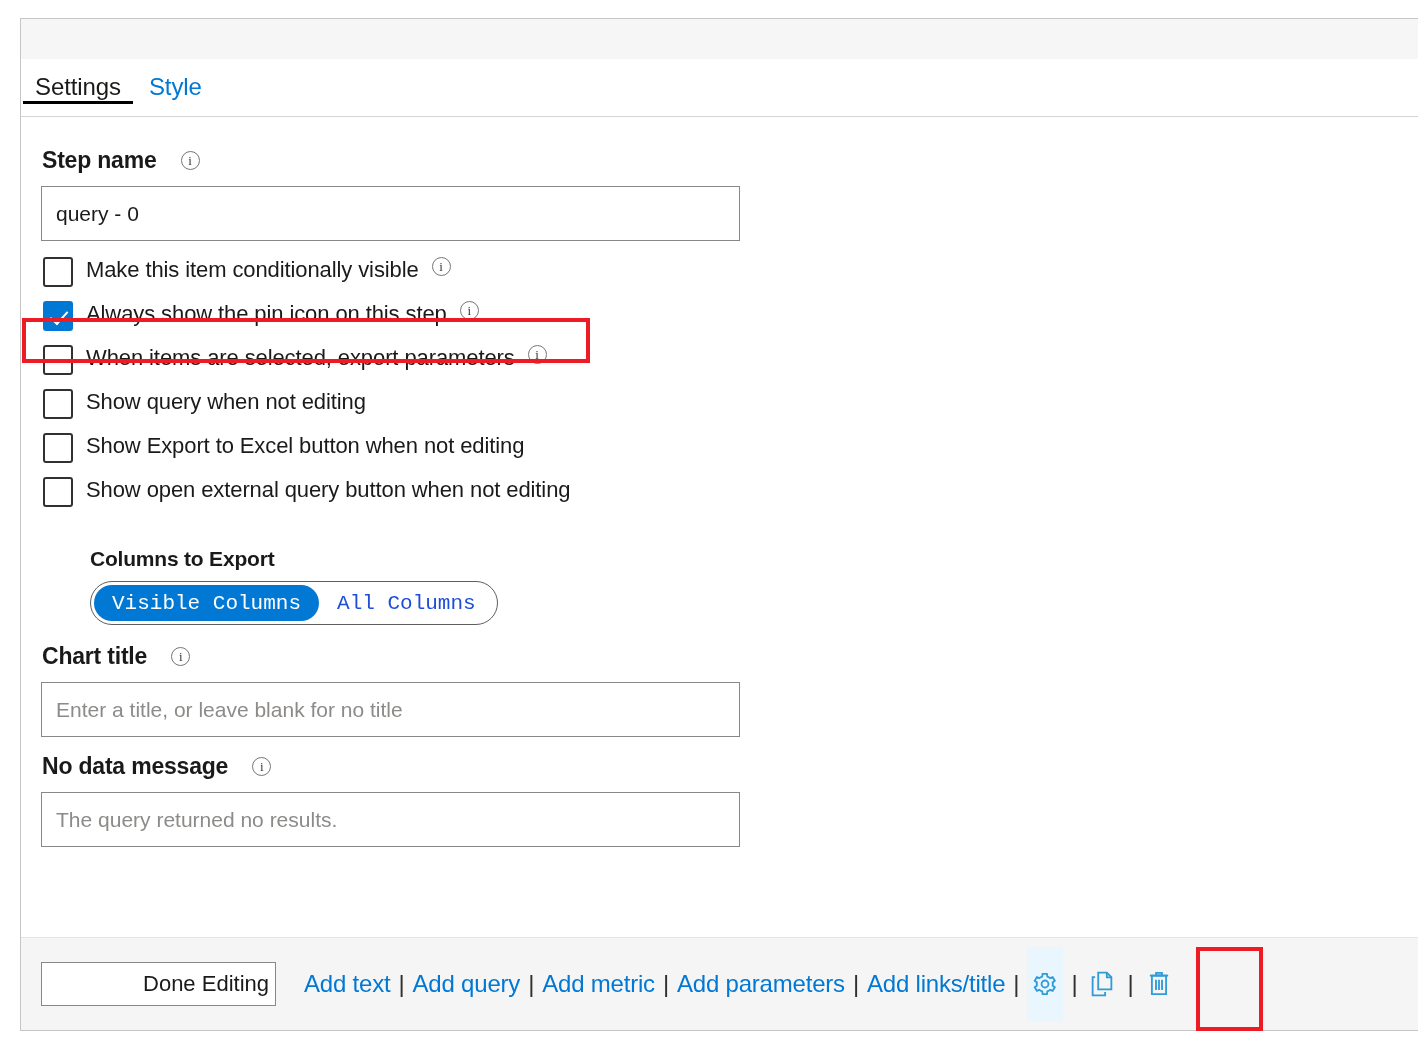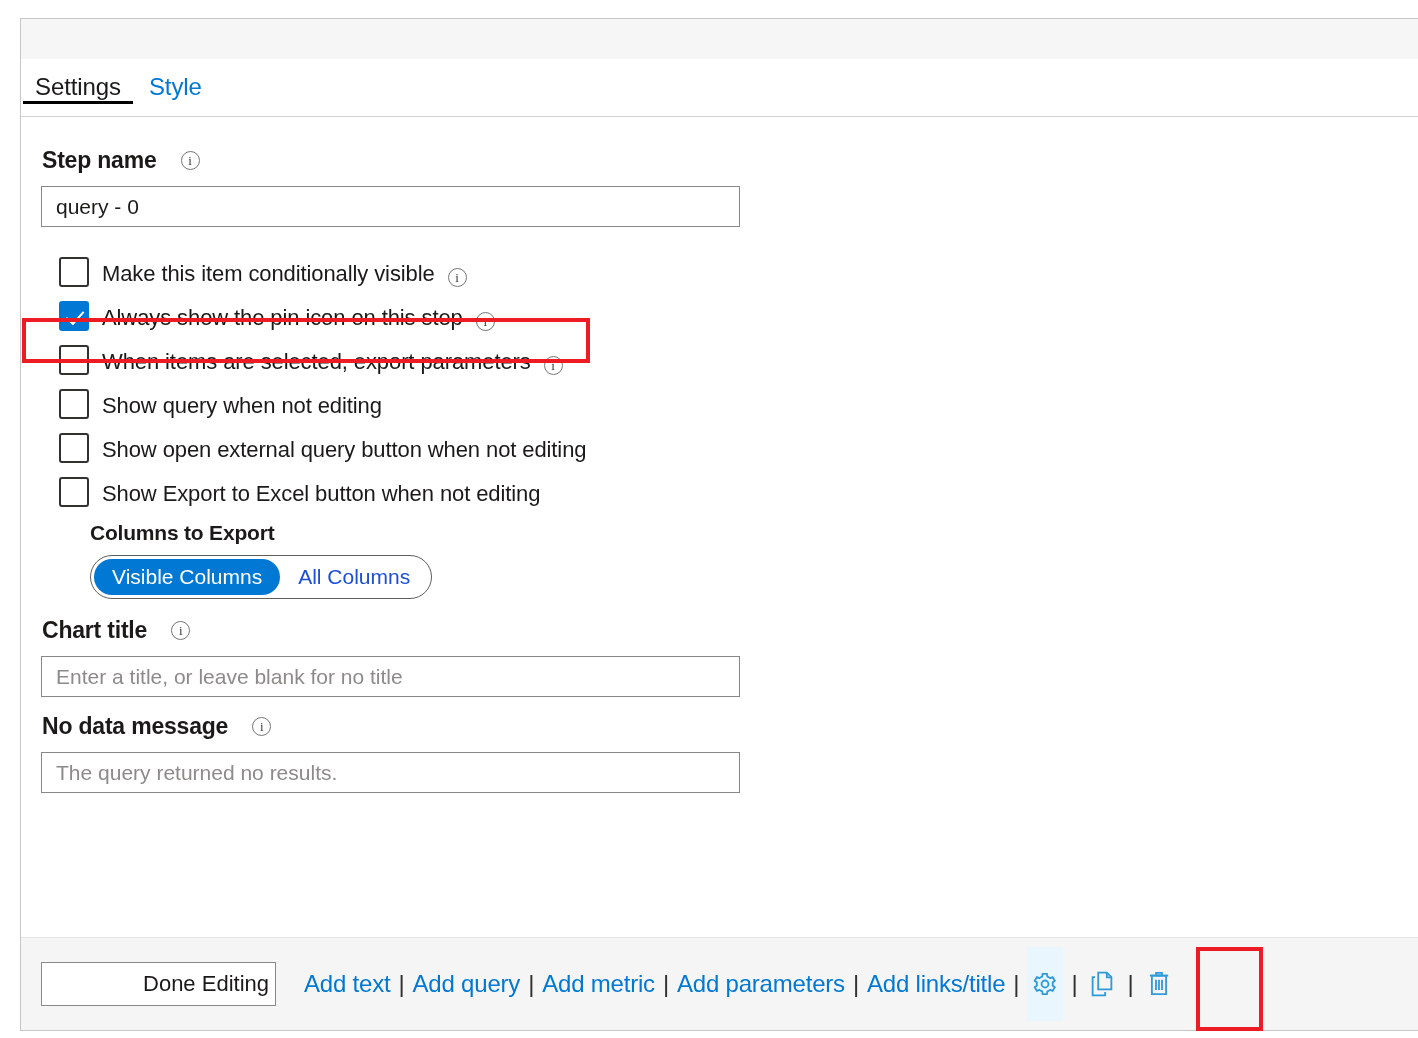--- a/index.html
+++ b/index.html
@@ -98,20 +98,21 @@
     font-size: 23px;
     font-weight: bold;
     color: #1b1a19;
     margin: 0 0 12px 1px;
     letter-spacing: -0.2px;
   }
   .field-label.sub {
     font-size: 21px;
     margin-left: 49px;
     margin-bottom: 10px;
+    margin-top: 12px;
   }
 
   .info-icon {
     display: inline-flex;
     align-items: center;
     justify-content: center;
     width: 19px;
     height: 19px;
     border: 1.6px solid #767676;
     border-radius: 50%;
@@ -122,39 +123,39 @@
     line-height: 1;
     box-sizing: border-box;
     flex: 0 0 auto;
     cursor: default;
   }
   .info-icon i { font-style: normal; position: relative; top: -0.5px; }
 
   .text-input {
     display: block;
     width: 699px;
-    height: 41px;
+    height: 55px;
     box-sizing: border-box;
     border: 1px solid #8a8886;
     background: #ffffff;
     font-size: 21px;
     font-family: "Liberation Sans", sans-serif;
     color: #1b1a19;
     padding: 0 14px;
     margin-bottom: 16px;
   }
   .text-input::placeholder { color: #8d8b89; opacity: 1; }
 
   
   .cb-row {
     display: flex;
-    align-items: flex-end;
+    align-items: flex-start;
     gap: 13px;
     height: 44px;
-    margin-left: 18px;
+    margin-left: 2px;
     cursor: pointer;
     width: max-content;
     padding-right: 6px;
   }
   .cb-box {
     width: 30px;
     height: 30px;
     box-sizing: border-box;
     border: 2px solid #323130;
     border-radius: 3px;
@@ -189,20 +190,21 @@
     display: inline-flex;
     align-items: center;
     height: 44px;
     border: 1.5px solid #605e5c;
     border-radius: 22px;
     margin-left: 49px;
     padding: 3px;
     box-sizing: border-box;
     background: #ffffff;
     margin-bottom: 18px;
+    font-family: Liberation Mono, monospace;
   }
   .pill-opt {
     font-size: 21px;
     padding: 0 18px;
     height: 36px;
     display: inline-flex;
     align-items: center;
     border-radius: 18px;
     color: #1d4ed8;
     cursor: pointer;
@@ -341,27 +343,27 @@
 
       
       <div class="cb-row">
         <span class="cb-box"></span>
         <span class="cb-label">Show query when not editing</span>
       </div>
 
       
       <div class="cb-row">
         <span class="cb-box"></span>
+        <span class="cb-label">Show Export to Excel button when not editing</span>
+      </div>
+
+      
+      <div class="cb-row">
+        <span class="cb-box"></span>
         <span class="cb-label">Show open external query button when not editing</span>
-      </div>
-
-      
-      <div class="cb-row">
-        <span class="cb-box"></span>
-        <span class="cb-label">Show Export to Excel button when not editing</span>
       </div>
 
       <div class="group-gap"></div>
 
       
       <div class="field-label sub">
         <span>Columns to Export</span>
       </div>
       <div class="pill">
         <span class="pill-opt selected">Visible Columns</span>

